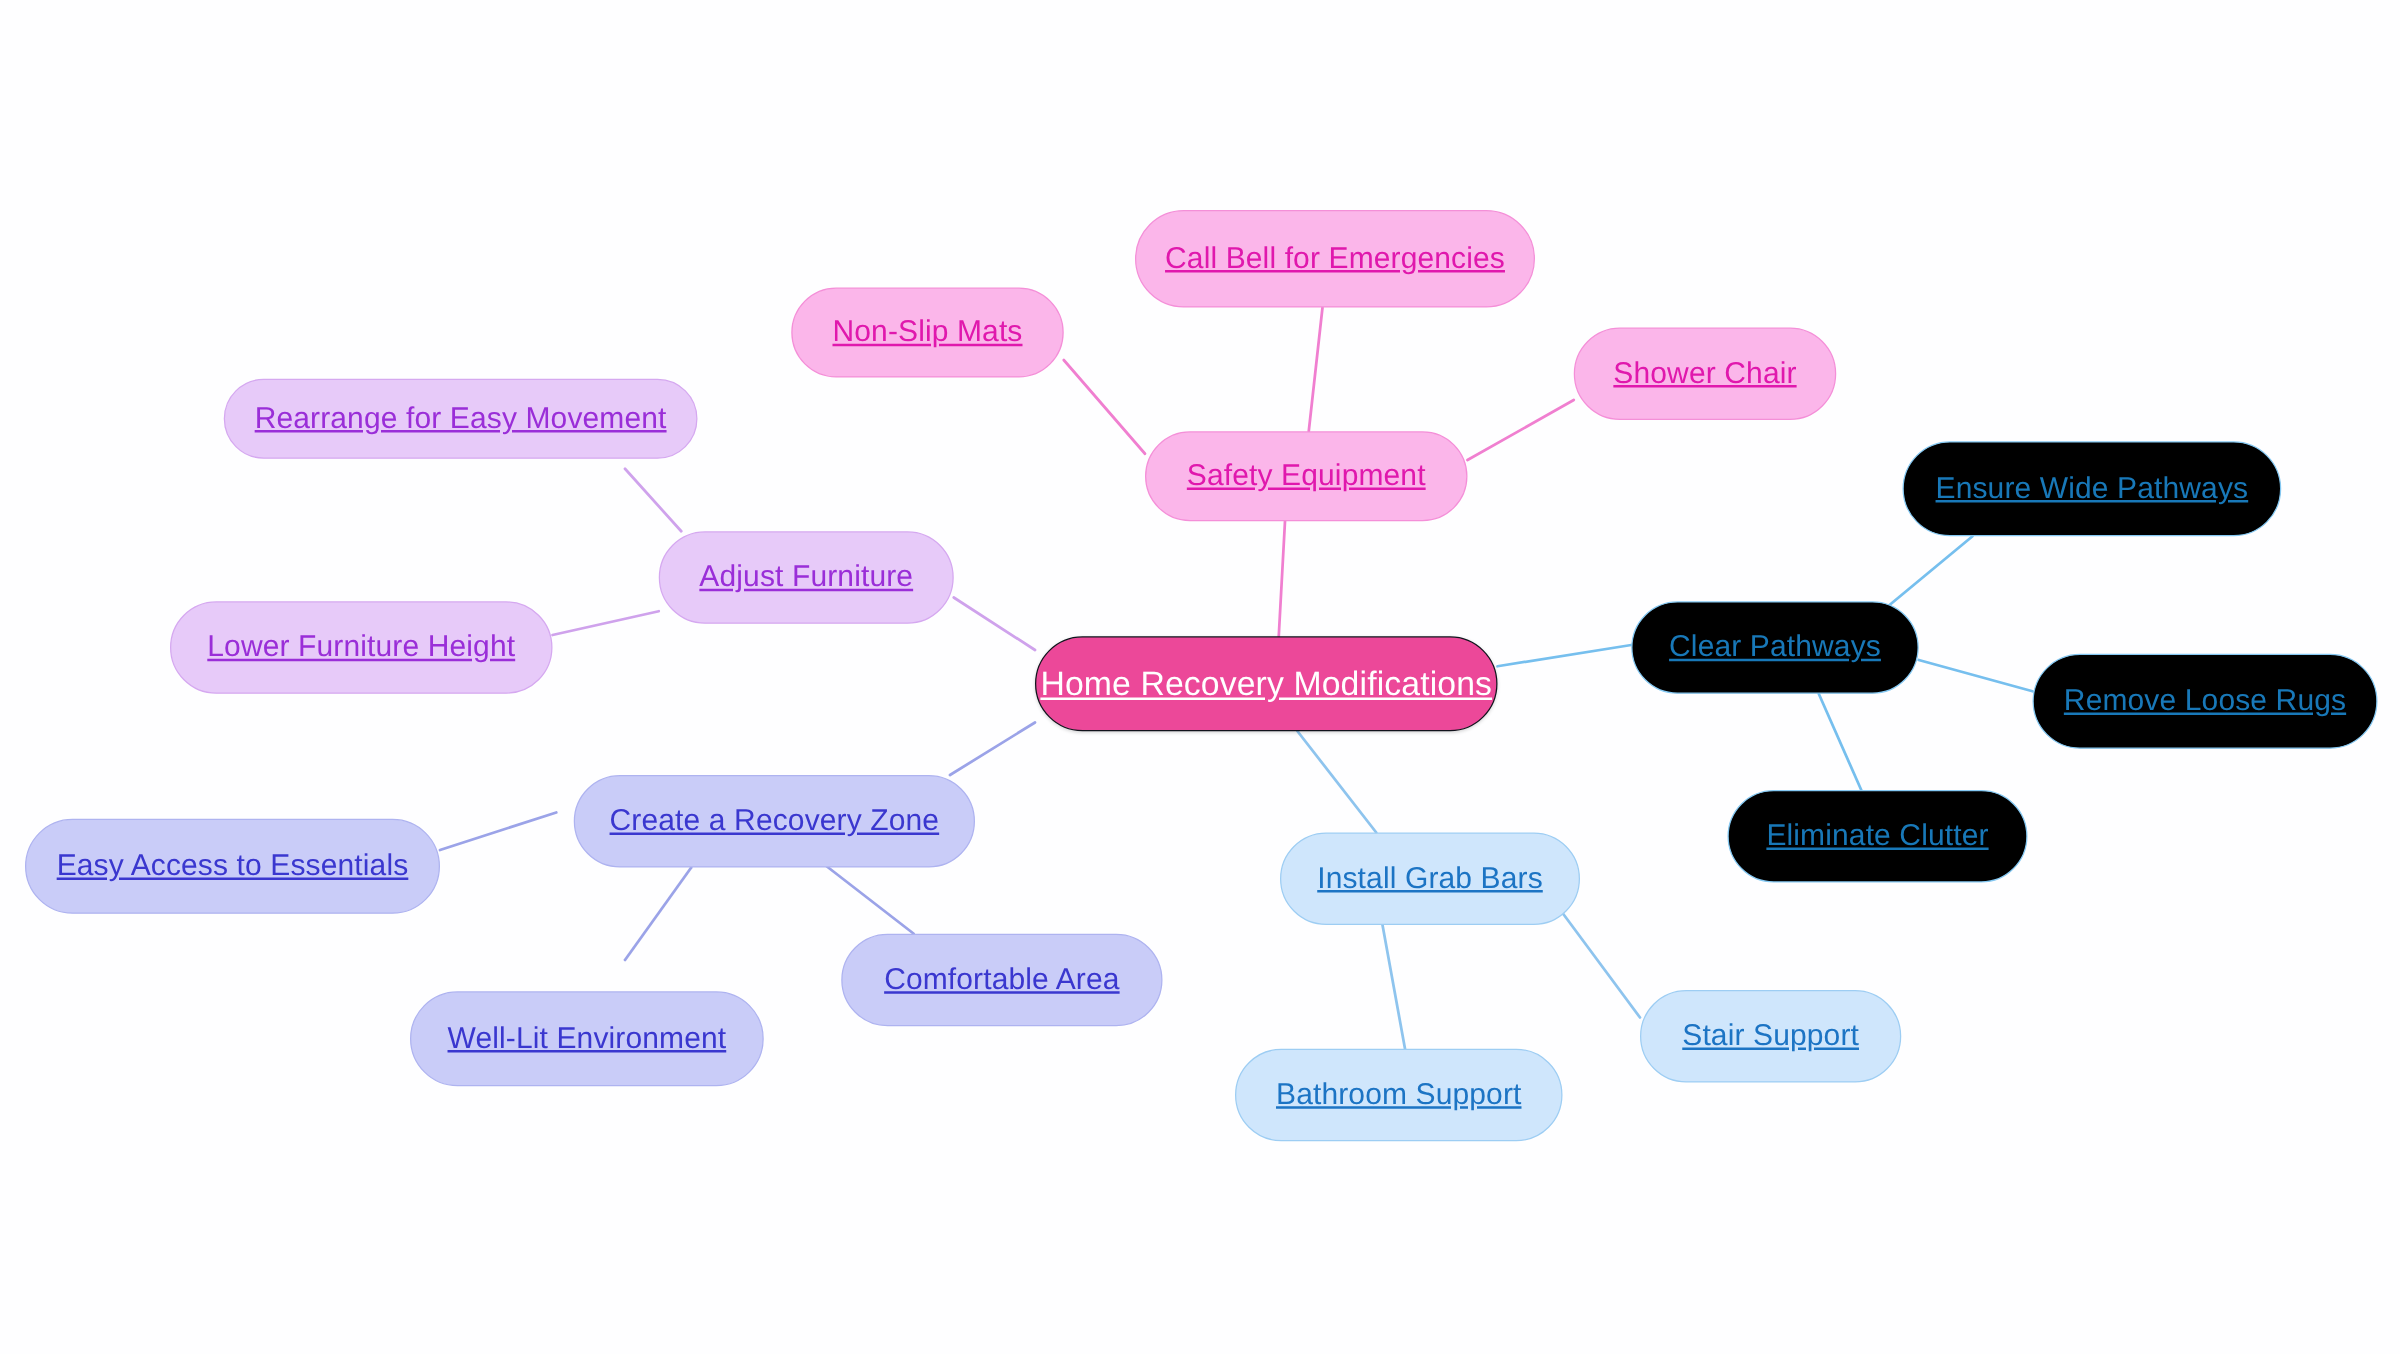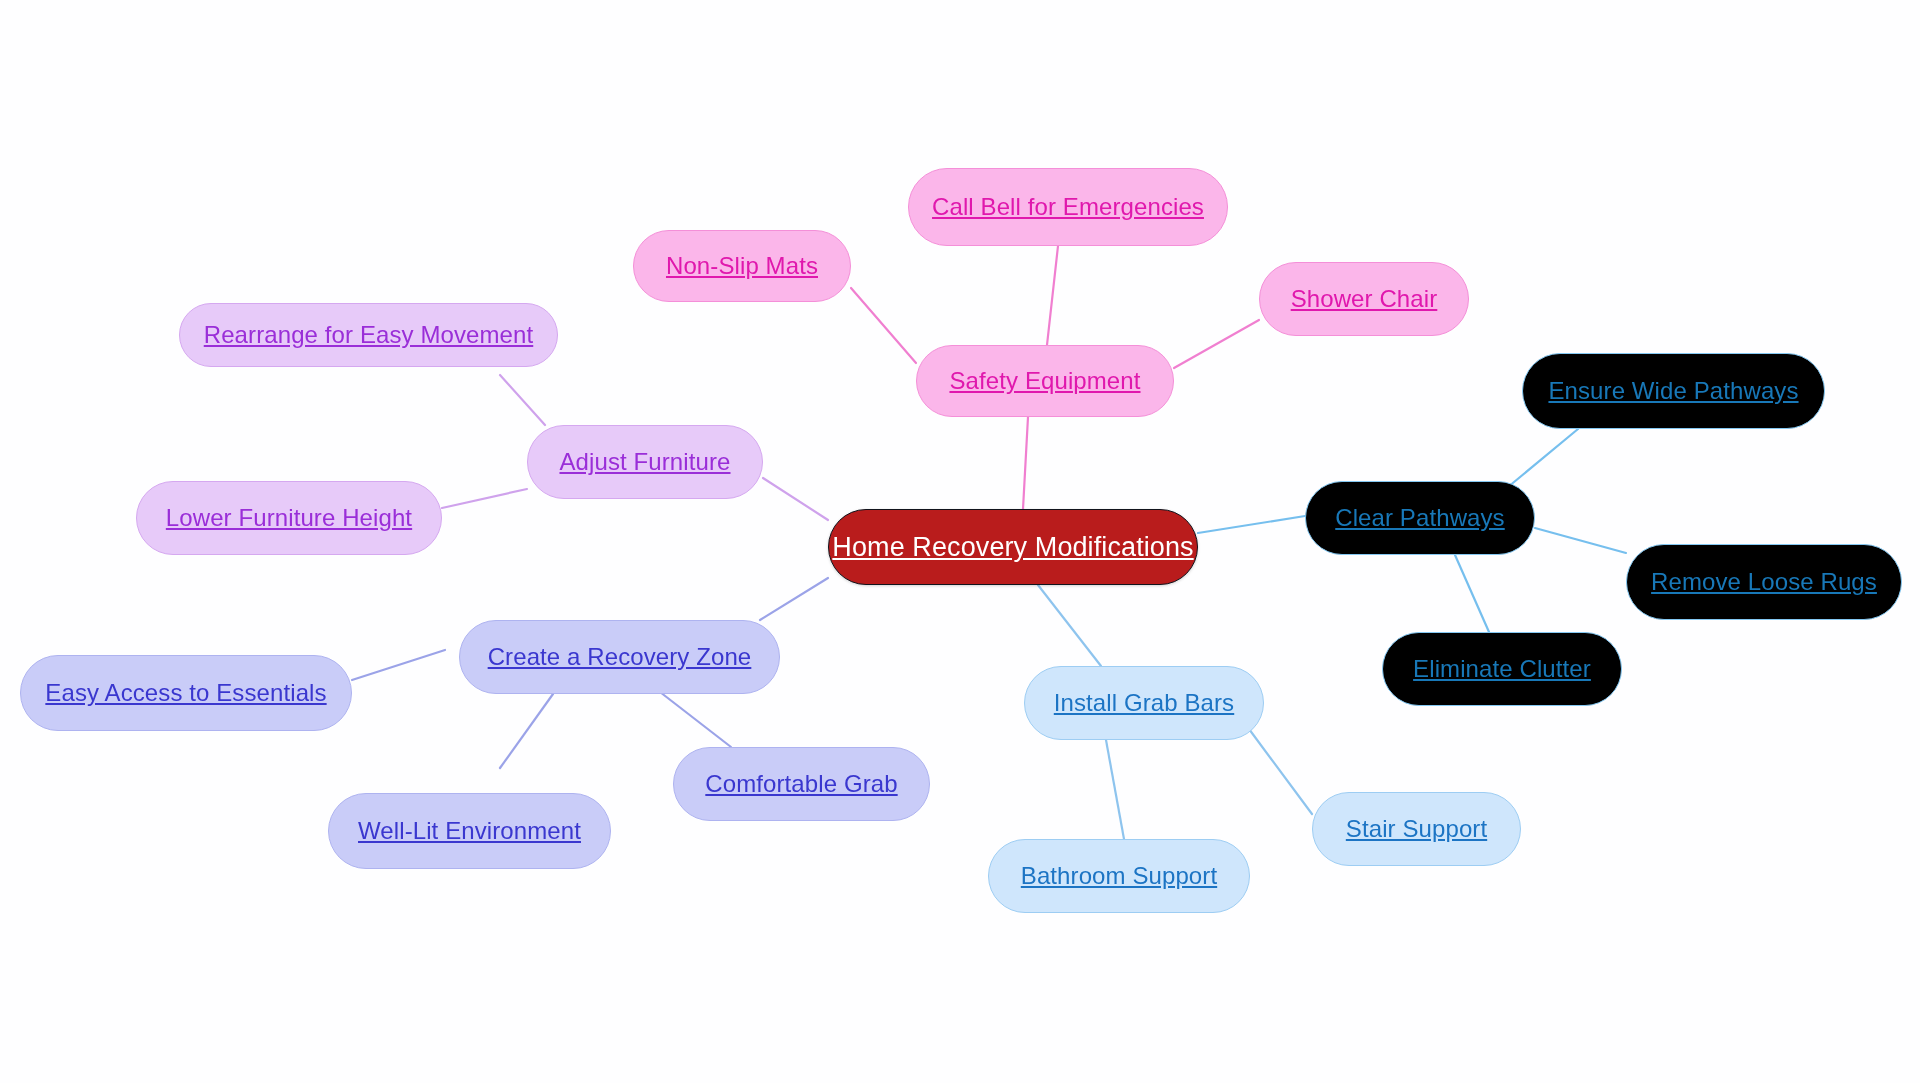--- a/index.html
+++ b/index.html
@@ -31,21 +31,21 @@
     justify-content: center;
     text-align: center;
     border-radius: 42px;
     border-style: solid;
     border-width: 1.6px;
     white-space: nowrap;
     letter-spacing: 0.1px;
     text-decoration: underline;
   }
   .node.root {
-    background: #b91c1c;
+    background: #ec4899;
     border-color: #11131c;
     color: #ffffff;
     font-size: 27px;
     border-radius: 48px;
     box-shadow: 0 1px 3px rgba(0,0,0,0.18);
   }
   .node.pink {
     background: #fbb6ea;
     border-color: #f48fd8;
     color: #e018ad;
@@ -128,29 +128,29 @@
       <div class="node indigo" style="left: 459px; top: 620px; width: 321px; height: 74px;">
         <span>Create a Recovery Zone</span>
       </div>
       <div class="node indigo" style="left: 20px; top: 655px; width: 332px; height: 76px;">
         <span>Easy Access to Essentials</span>
       </div>
       <div class="node indigo" style="left: 328px; top: 768px; width: 283px; height: 76px; margin-top: 25px;">
         <span>Well-Lit Environment</span>
       </div>
       <div class="node indigo" style="left: 673px; top: 747px; width: 257px; height: 74px;">
-        <span>Comfortable Grab</span>
+        <span>Comfortable Area</span>
       </div>
       <div class="node blue" style="left: 1305px; top: 481px; width: 230px; height: 74px;">
         <span>Clear Pathways</span>
       </div>
       <div class="node blue" style="left: 1522px; top: 353px; width: 303px; height: 76px;">
         <span>Ensure Wide Pathways</span>
       </div>
-      <div class="node blue" style="left: 1626px; top: 523px; width: 276px; height: 76px; margin-top: 21px;">
+      <div class="node blue" style="left: 1626px; top: 523px; width: 276px; height: 76px;">
         <span>Remove Loose Rugs</span>
       </div>
       <div class="node blue" style="left: 1382px; top: 632px; width: 240px; height: 74px;">
         <span>Eliminate Clutter</span>
       </div>
       <div class="node lightblue" style="left: 1024px; top: 666px; width: 240px; height: 74px;">
         <span>Install Grab Bars</span>
       </div>
       <div class="node lightblue" style="left: 988px; top: 839px; width: 262px; height: 74px;">
         <span>Bathroom Support</span>

